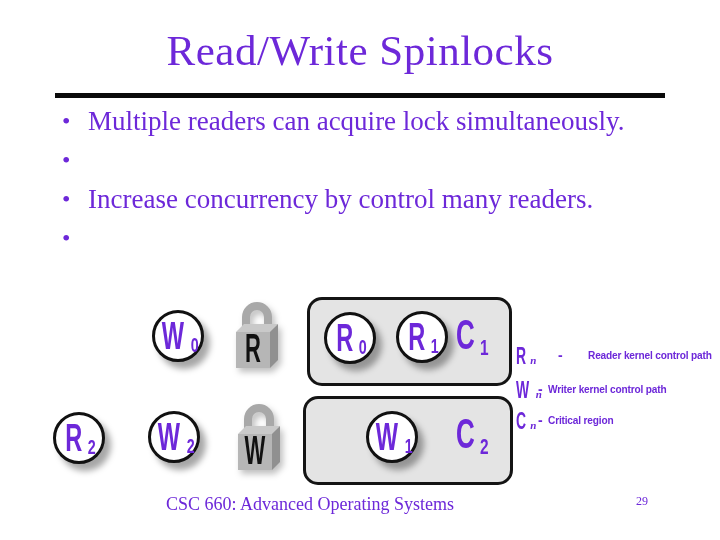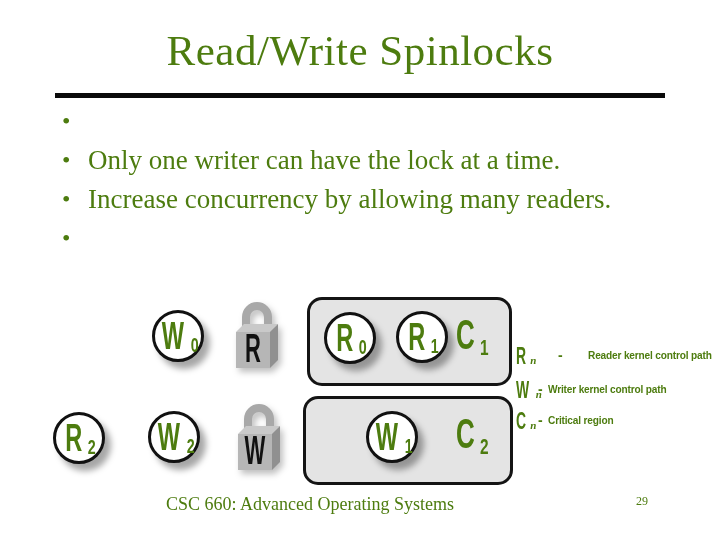--- a/index.html
+++ b/index.html
@@ -1,17 +1,17 @@
 <!DOCTYPE html>
 <html><head>
 <meta charset="utf-8">
 <style>
   html,body{margin:0;padding:0;background:#fff;}
   .slide{position:relative;width:720px;height:540px;background:#ffffff;overflow:hidden;
-         font-family:"Liberation Serif", serif;color:#4d7c0f;}
+         font-family:"Liberation Serif", serif;color:#6d28d9;}
 
   
   .title{position:absolute;left:0;top:26px;width:720px;text-align:center;
          font-size:43px;font-weight:normal;margin:0;letter-spacing:0.5px;}
   .title-rule{position:absolute;left:55px;top:93px;width:610px;height:5px;background:#0a0a0a;}
 
   
   .bullets{position:absolute;left:62px;top:103px;margin:0;padding:0;list-style:none;}
   .bullets li{display:flex;align-items:flex-start;height:39px;font-size:27px;line-height:36px;}
   .bullets .dot{width:26px;flex:0 0 26px;font-size:24px;line-height:36px;}
@@ -58,28 +58,28 @@
 <body>
 
 <div class="slide">
 
   <h1 class="title">Read/Write Spinlocks</h1>
   <div class="title-rule"></div>
 
   <ul class="bullets">
     <li>
       <span class="dot">•</span>
+      <span>Multiple readers can acquire lock simultaneously.</span>
     </li>
     <li>
       <span class="dot">•</span>
-      <span>Only one writer can have the lock at a time.</span>
     </li>
     <li>
       <span class="dot">•</span>
-      <span>Increase concurrency by allowing many readers.</span>
+      <span>Increase concurrency by control many readers.</span>
     </li>
     <li>
       <span class="dot">•</span>
     </li>
   </ul>
 
   <div class="figure">
 
     <div class="region r1"></div>
     <div class="region r2"></div>

